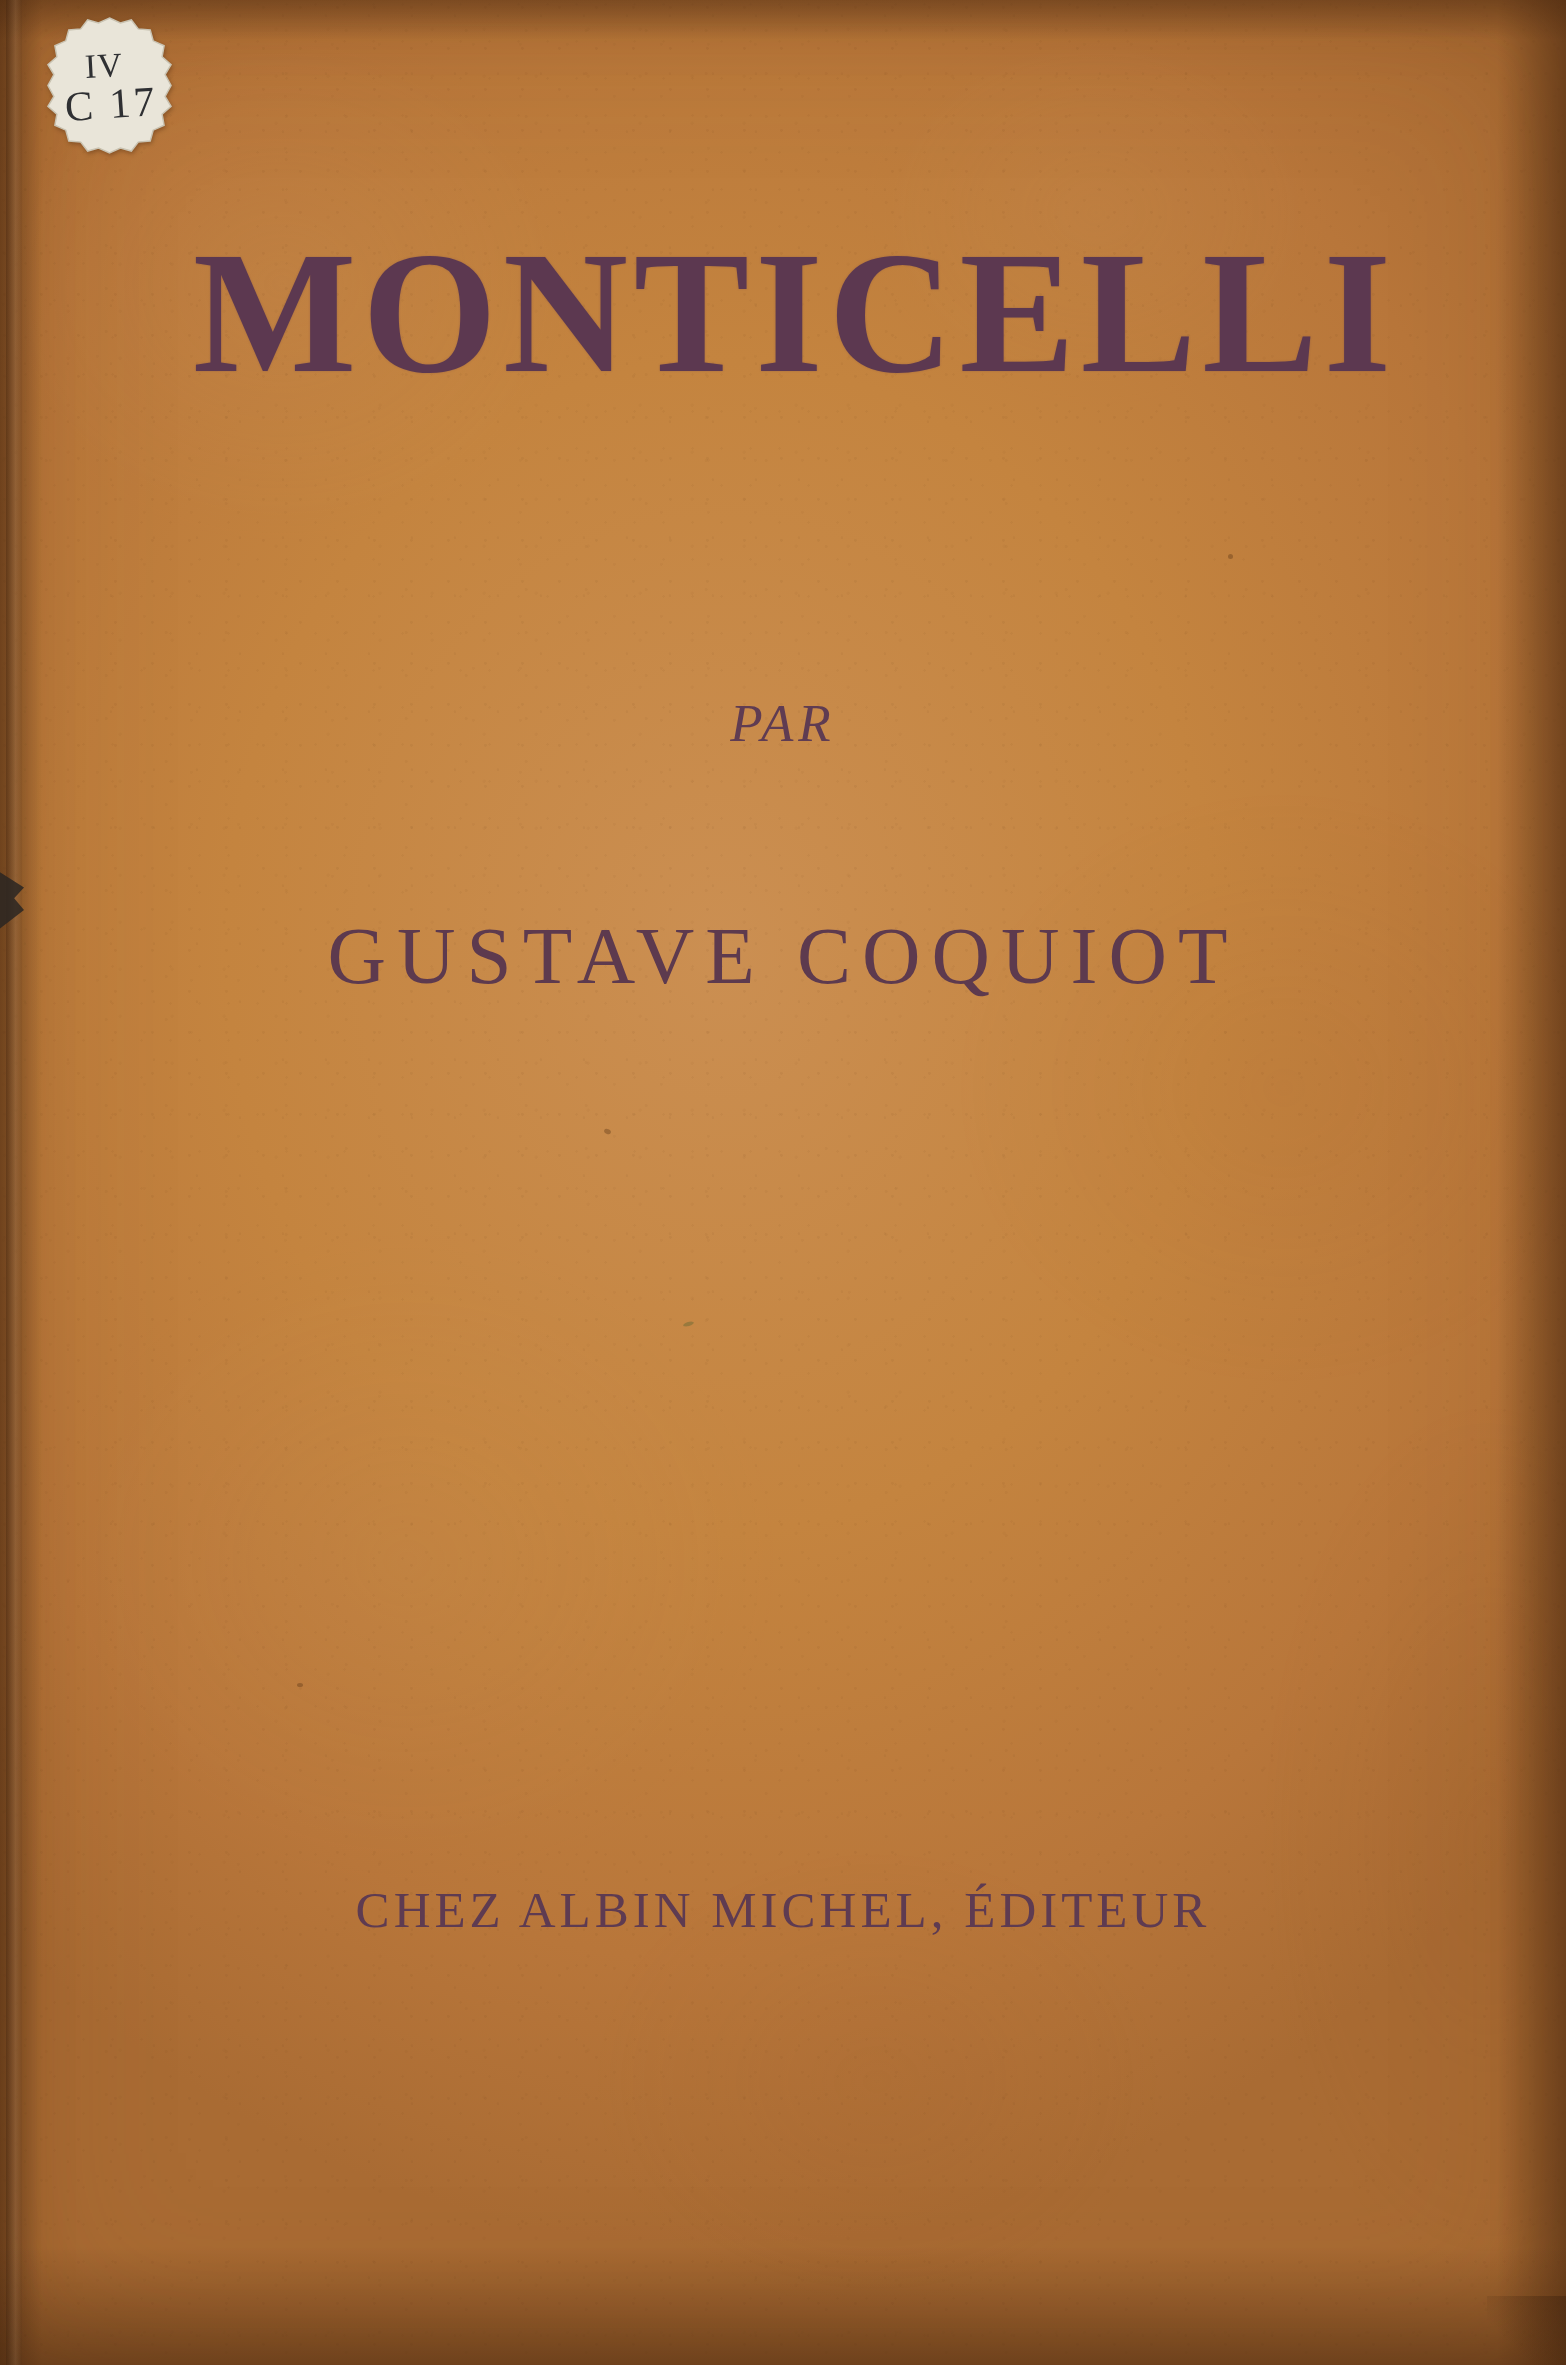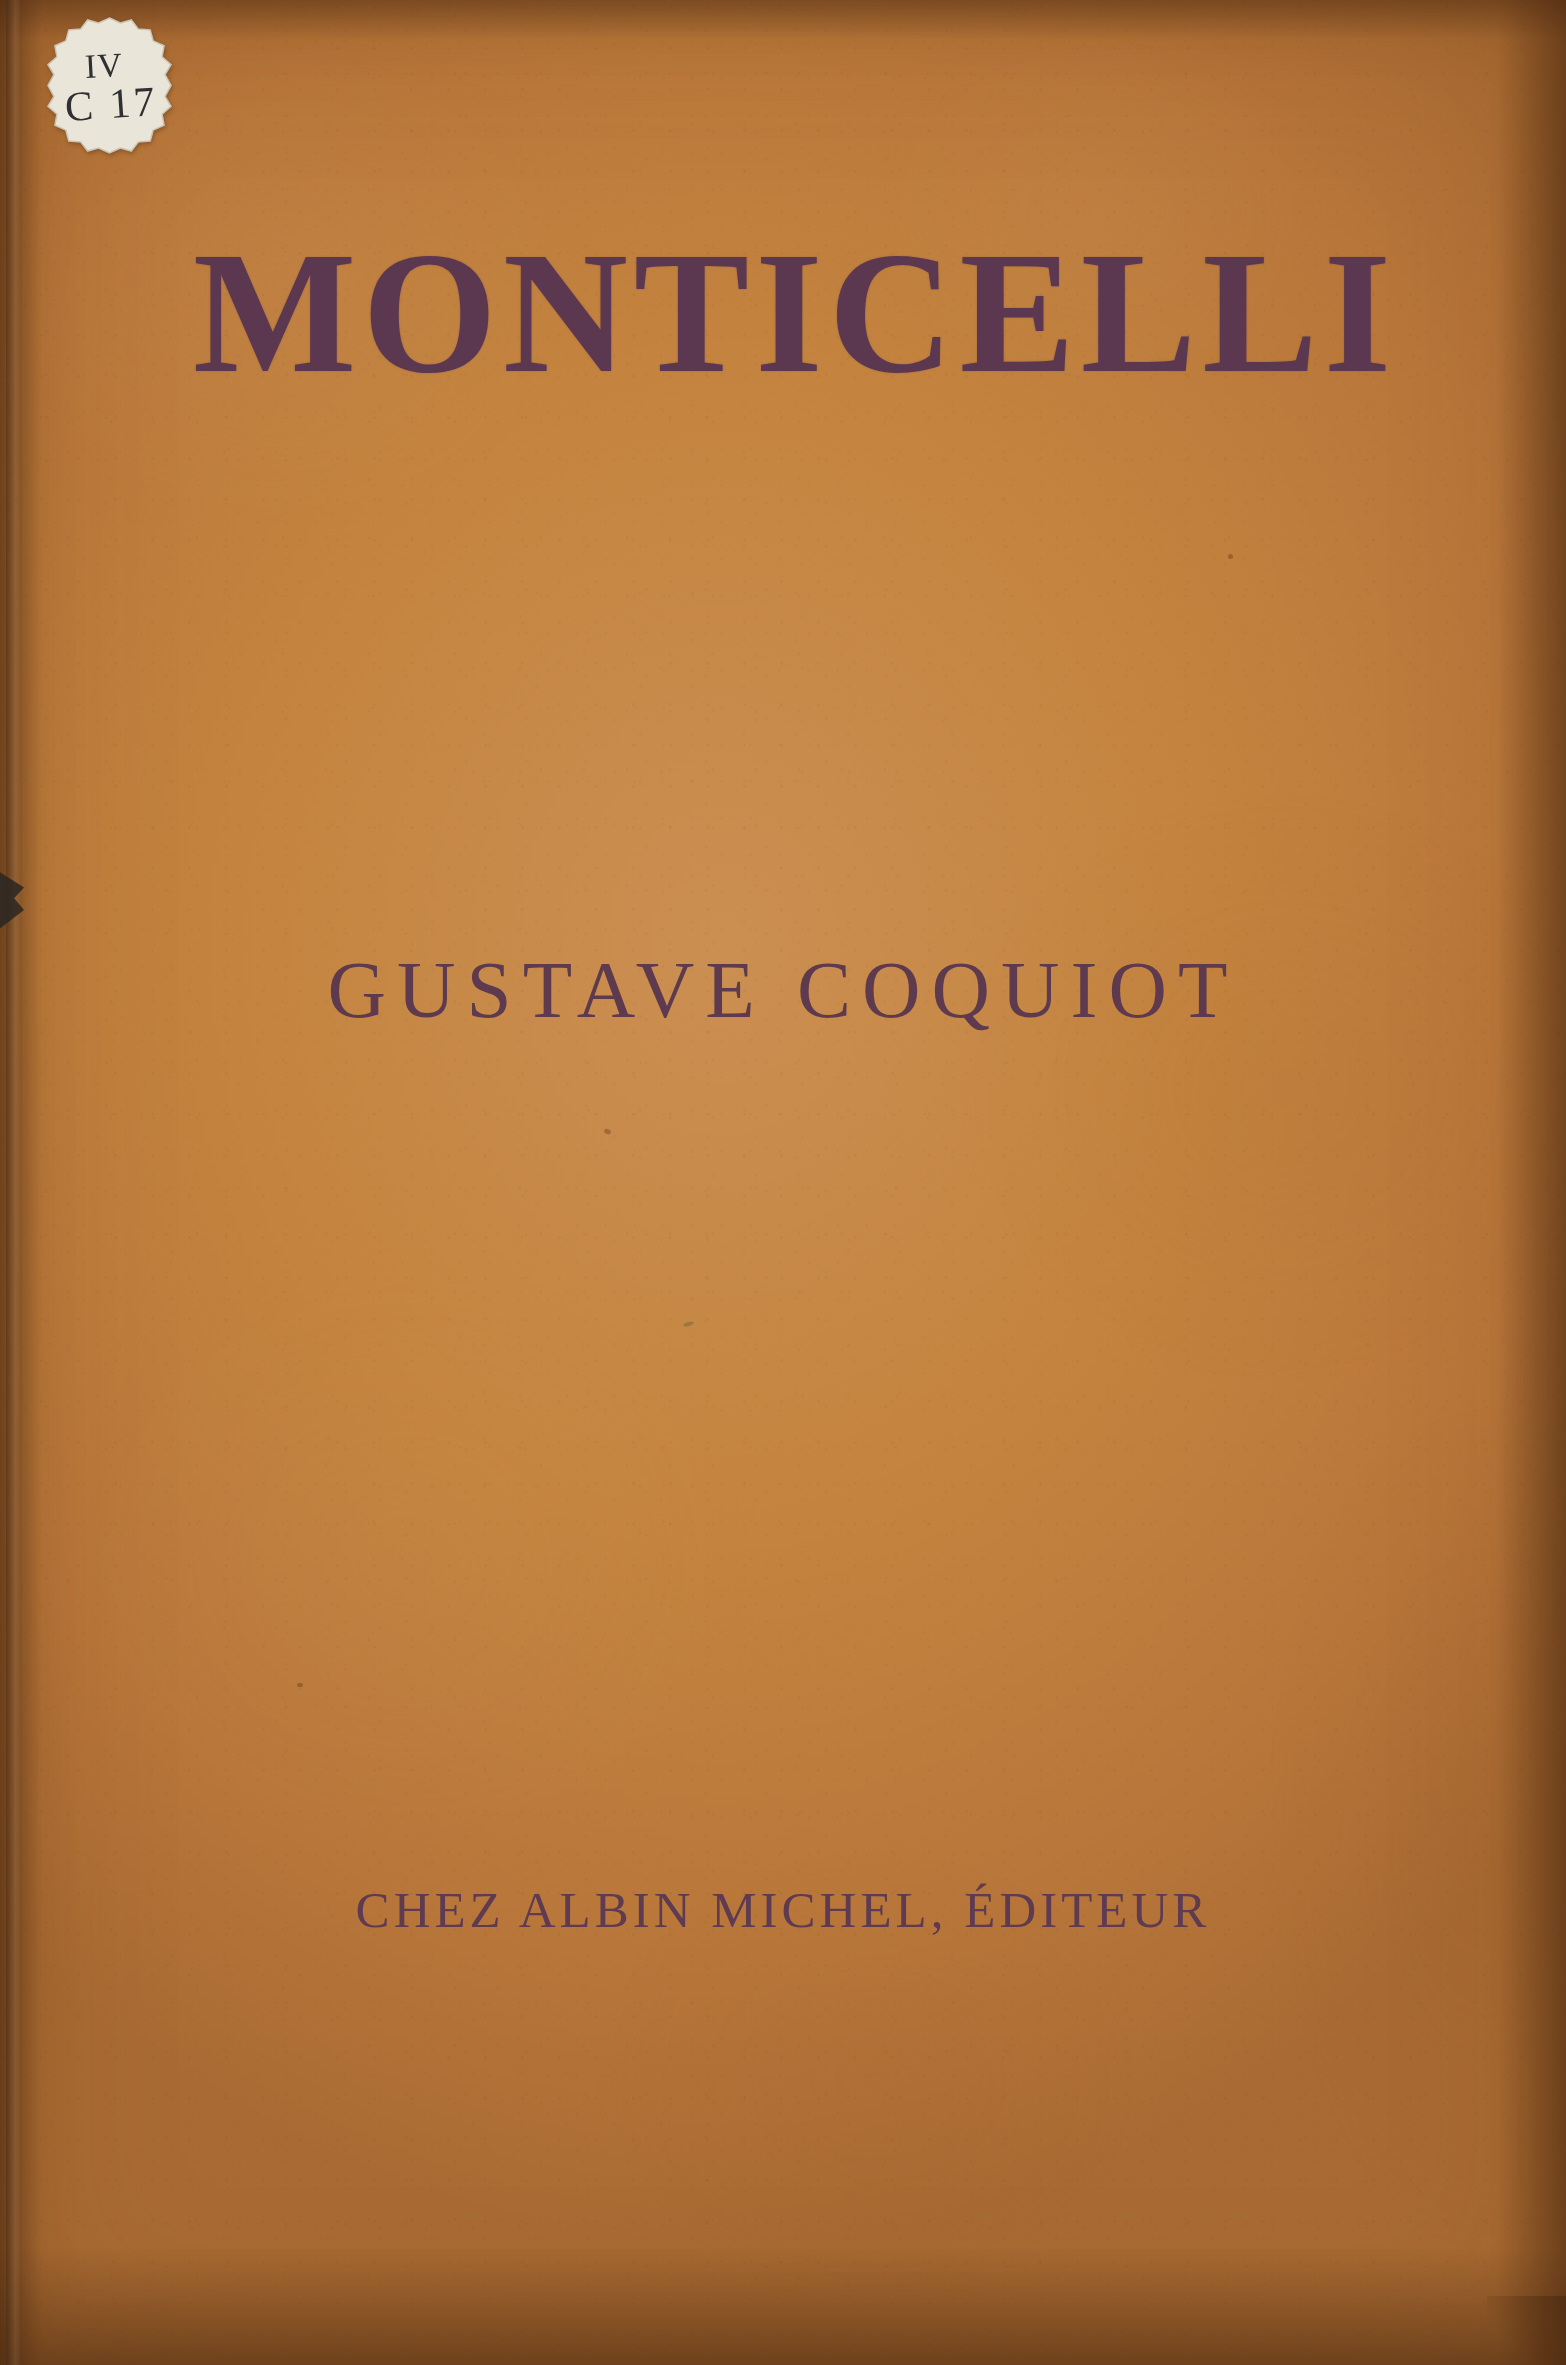--- a/index.html
+++ b/index.html
@@ -148,21 +148,21 @@
     left: 0;
     width: 100%;
     text-align: center;
     font-size: 53px;
     font-style: italic;
     letter-spacing: 5px;
     color: #5f3c52;
   }
   .author {
     position: absolute;
-    top: 944px;
+    top: 910px;
     left: 0;
     width: 100%;
     text-align: center;
     font-size: 81px;
     letter-spacing: 11px;
     color: #5d3a4e;
   }
   .imprint {
     position: absolute;
     top: 1881px;
@@ -226,20 +226,21 @@
       </g>
     </svg>
     <div class="sticker-text">
       <span class="sticker-line1">IV</span>
       <span class="sticker-line2">C 17</span>
     </div>
   </div>
 
   <div class="title">MONTICELLI</div>
 
+  <div class="byline">PAR</div>
 
   <div class="author">GUSTAVE COQUIOT</div>
 
   <div class="imprint">
     <div class="imprint-line1">CHEZ ALBIN MICHEL, ÉDITEUR</div>
   </div>
 
 </div>
 
 

